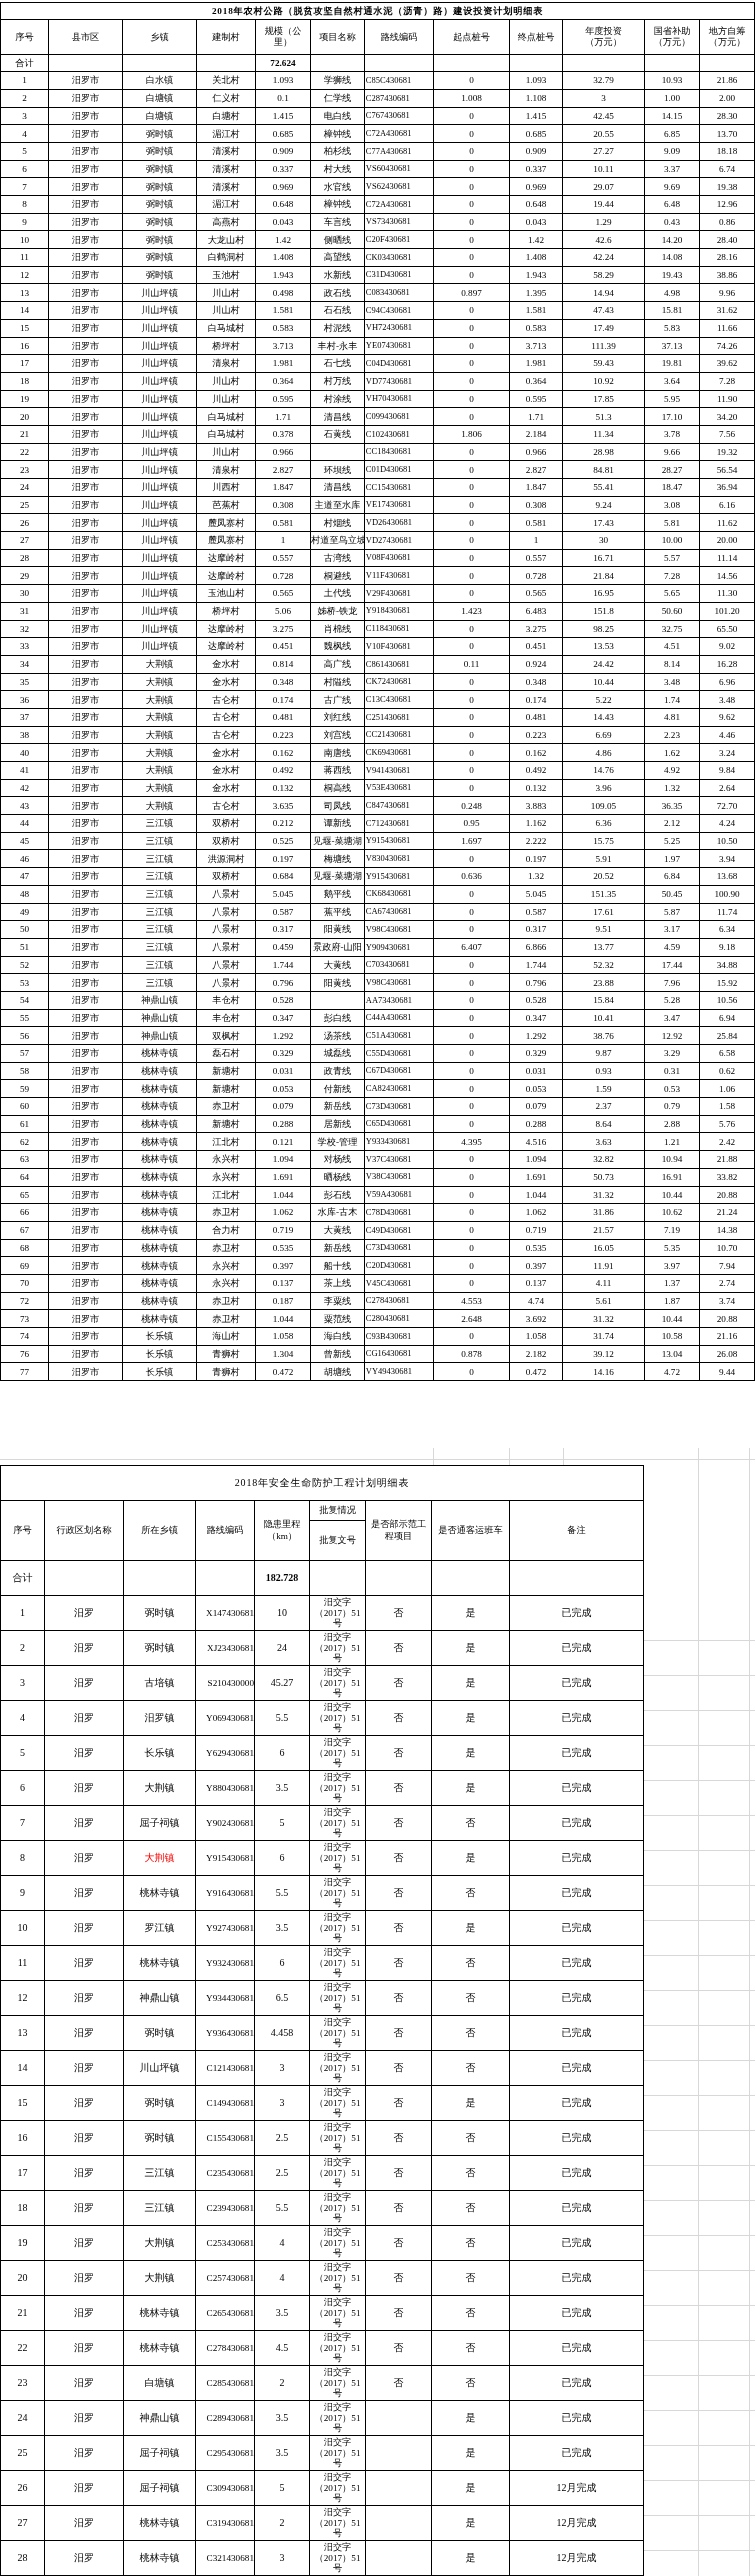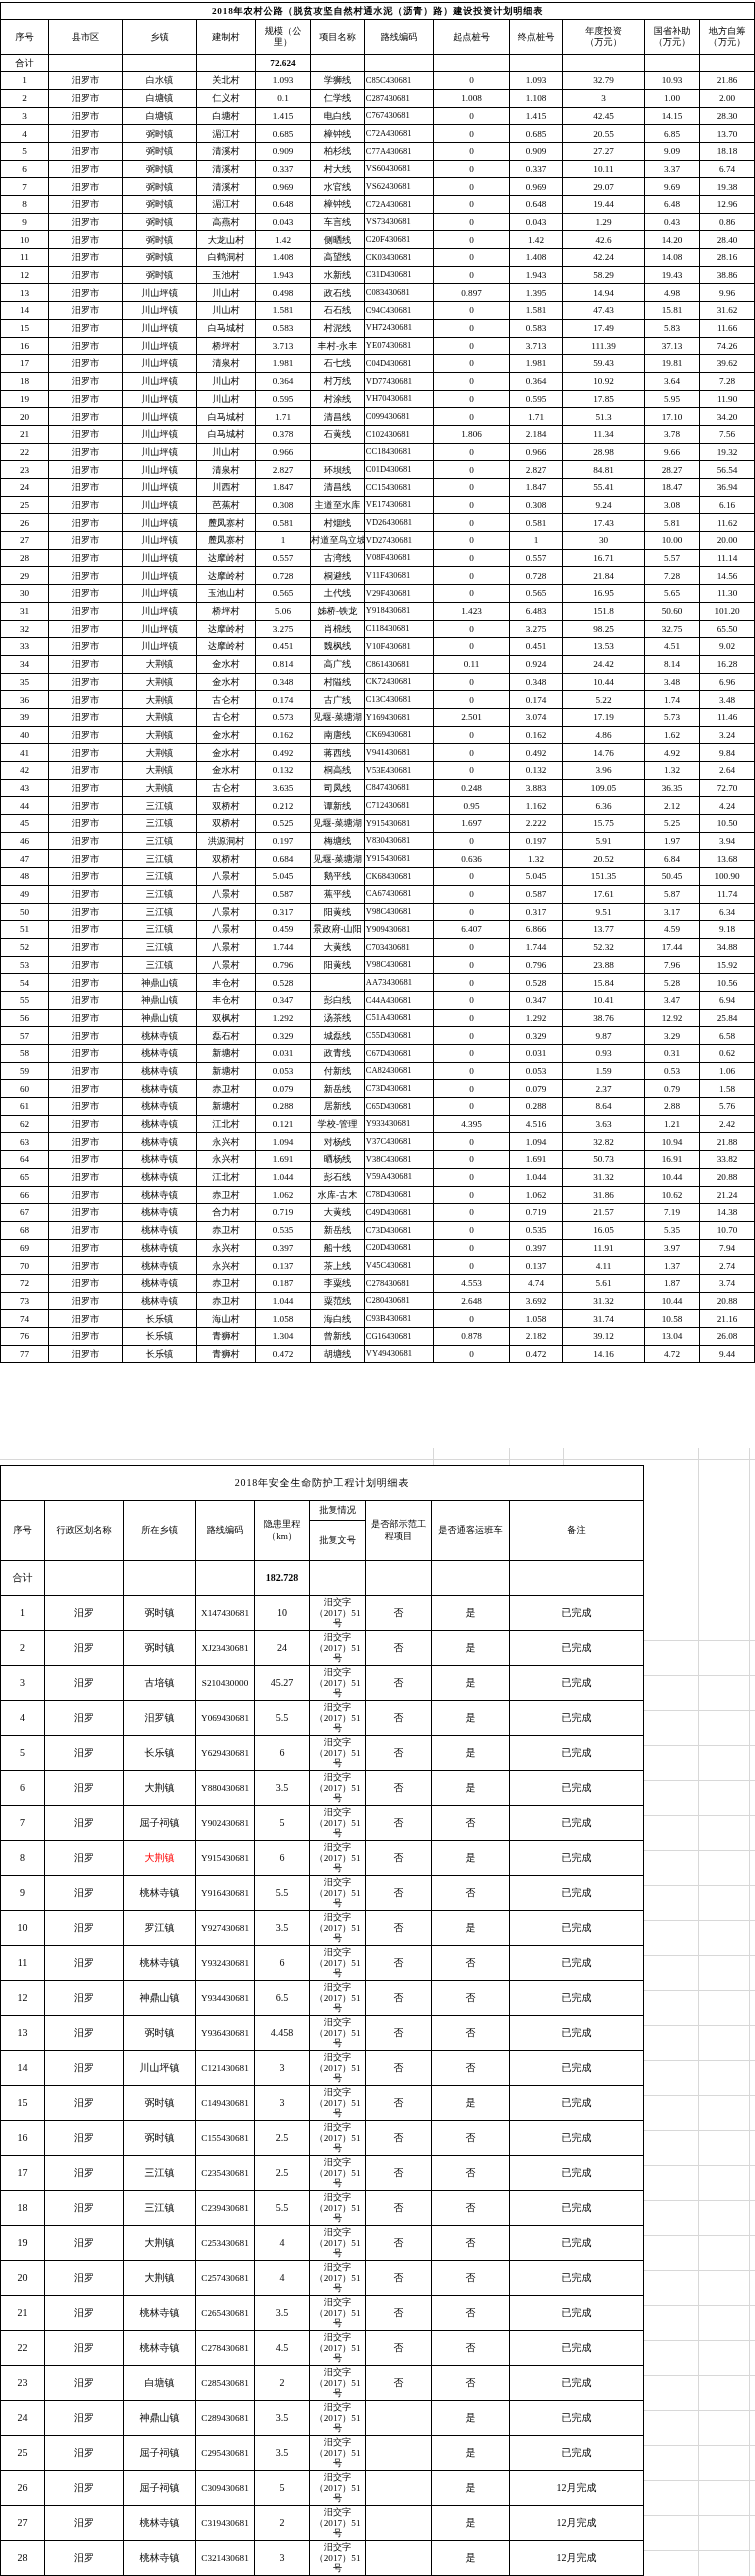--- a/index.html
+++ b/index.html
@@ -16,21 +16,21 @@
   .title1 { font-size: 17px; font-weight: bold; height: 35px; letter-spacing: 0.8px; margin-left: 9px; }
   .title2 { font-size: 15.4px; height: 43px; letter-spacing: 0.8px; }
   #table1 th { font-size: 9.2px; white-space: pre-line; line-height: 1.2; height: 35px; }
   #table1 td { height: 17.7px; font-size: 9.2px; line-height: 1.1; }
   #table1 tr.total td { height: 17px; }
   #table2 th { font-size: 9.2px; white-space: pre-line; line-height: 1.2; }
   #table2 td { height: 35px; font-size: 10px; line-height: 1.15; }
   #table2 tr.total td { height: 35px; }
   .clip { white-space: nowrap; }
   #table1 td.code { font-size: 8.5px; text-align: left; padding-left: 0.8px; }
-  #table2 td.code { font-size: 9.2px; }
+  #table2 td.code { font-size: 9.2px; text-align: right; }
   #table2 td.doc { font-size: 9.2px; padding: 0 2.3px; }
   .bold { font-weight: bold; }
   .red { color: #ff0000; }
   .gl { position: absolute; background: #d8d8d8; }
   .glstrip { position: absolute;
     background: repeating-linear-gradient(to bottom, transparent 0, transparent 34px, #d8d8d8 34px, #d8d8d8 35px); }
 </style>
 </head>
 <body>
 
@@ -585,32 +585,46 @@
         <td class="num">0.174</td>
         <td class="cn clip">古广线</td>
         <td class="code">C13C430681</td>
         <td class="num">0</td>
         <td class="num">0.174</td>
         <td class="num">5.22</td>
         <td class="num">1.74</td>
         <td class="num">3.48</td>
       </tr>
       <tr>
-        <td class="num">39</td>
+        <td class="num">37</td>
         <td class="cn">汨罗市</td>
         <td class="cn">大荆镇</td>
         <td class="cn clip">古仑村</td>
-        <td class="num">0.573</td>
-        <td class="cn clip">见堰-菜塘湖</td>
-        <td class="code">Y169430681</td>
-        <td class="num">2.501</td>
-        <td class="num">3.074</td>
-        <td class="num">17.19</td>
-        <td class="num">5.73</td>
-        <td class="num">11.46</td>
+        <td class="num">0.481</td>
+        <td class="cn clip">刘红线</td>
+        <td class="code">C251430681</td>
+        <td class="num">0</td>
+        <td class="num">0.481</td>
+        <td class="num">14.43</td>
+        <td class="num">4.81</td>
+        <td class="num">9.62</td>
+      </tr>
+      <tr>
+        <td class="num">38</td>
+        <td class="cn">汨罗市</td>
+        <td class="cn">大荆镇</td>
+        <td class="cn clip">古仑村</td>
+        <td class="num">0.223</td>
+        <td class="cn clip">刘宫线</td>
+        <td class="code">CC21430681</td>
+        <td class="num">0</td>
+        <td class="num">0.223</td>
+        <td class="num">6.69</td>
+        <td class="num">2.23</td>
+        <td class="num">4.46</td>
       </tr>
       <tr>
         <td class="num">40</td>
         <td class="cn">汨罗市</td>
         <td class="cn">大荆镇</td>
         <td class="cn clip">金水村</td>
         <td class="num">0.162</td>
         <td class="cn clip">南唐线</td>
         <td class="code">CK69430681</td>
         <td class="num">0</td>

